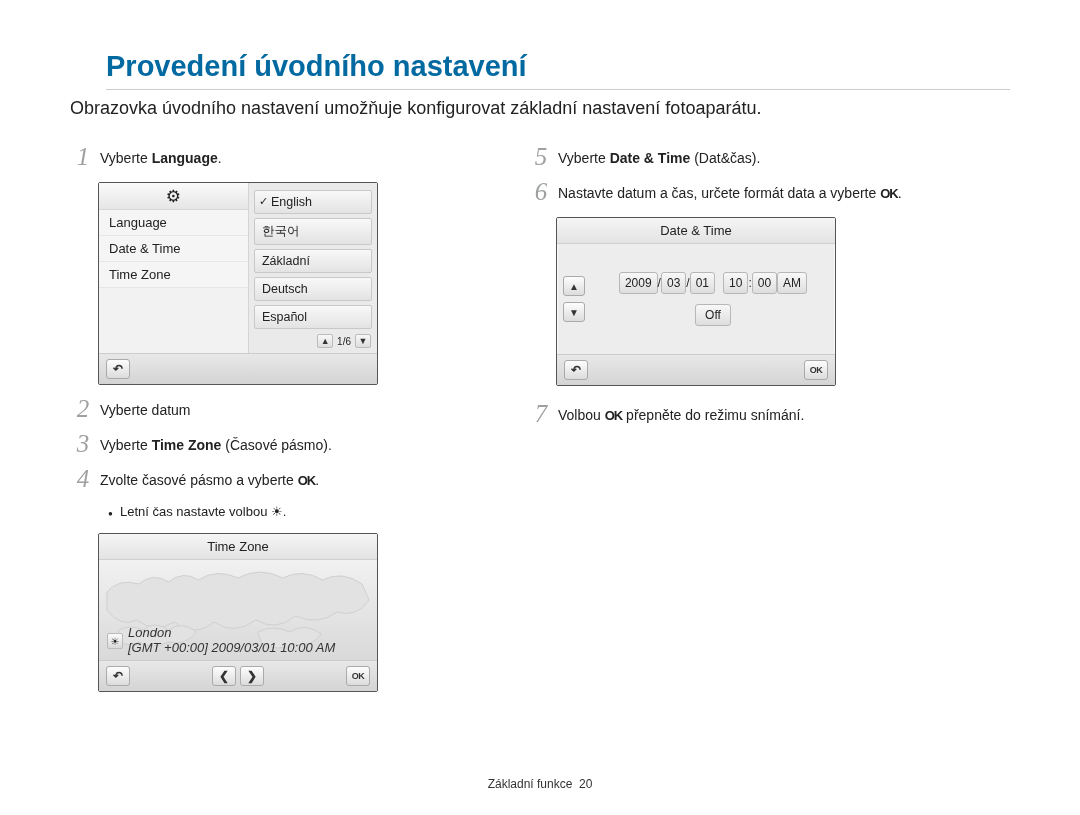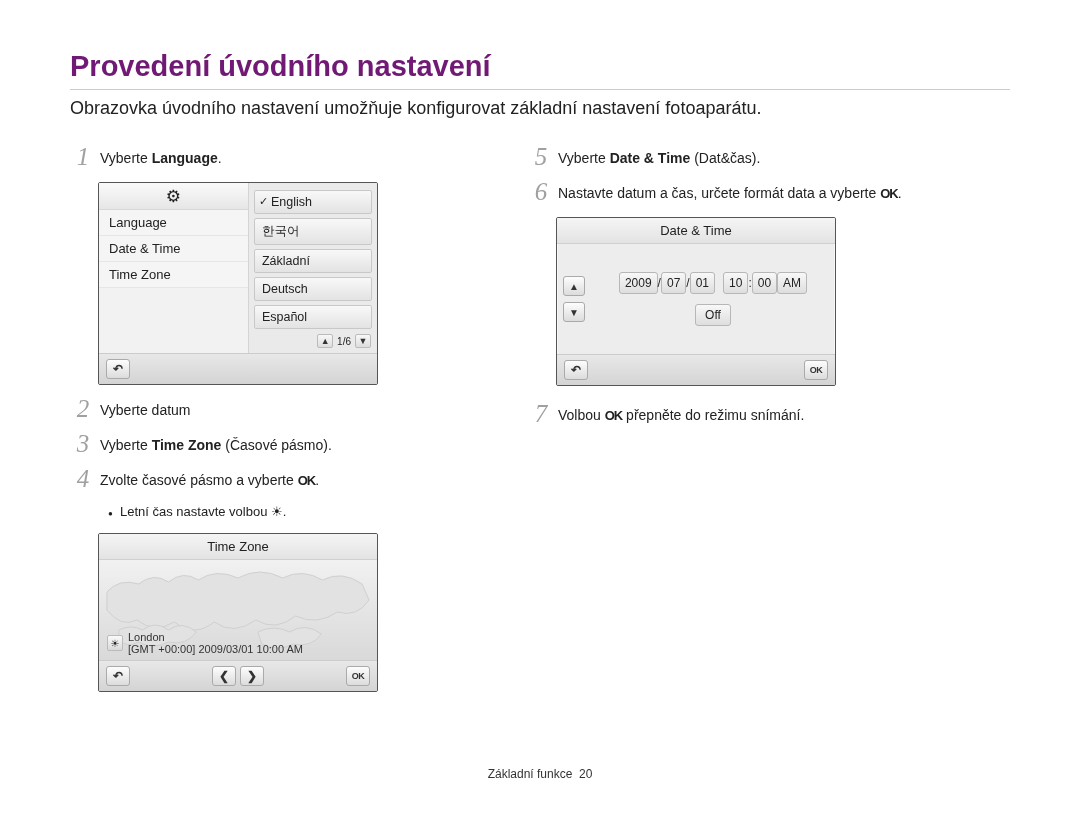--- a/index.html
+++ b/index.html
@@ -10,23 +10,24 @@
     height: 815px;
     position: relative;
     color: #222;
   }
   .page {
     padding: 50px 70px 0 70px;
   }
   .title {
     font-size: 29px;
     font-weight: bold;
-    color: #701a75;
+    color: #0369a1;
     border-bottom: 1px solid #ccc;
     padding-bottom: 6px;
+    margin-left: 36px;
   }
   .subtitle {
     font-size: 18px;
     margin-top: 8px;
     color: #222;
   }
   .columns {
     display: flex;
     margin-top: 28px;
     gap: 28px;
@@ -214,23 +215,24 @@
   .sun-box {
     width: 16px; height: 16px;
     background: linear-gradient(#fafafa,#d9d9d9);
     border: 1px solid #bbb;
     border-radius: 2px;
     display: inline-flex;
     align-items: center; justify-content: center;
     font-size: 10px;
   }
   .map-text {
-    font-size: 11px;
+    font-size: 13px;
     color: #333;
     line-height: 1.15;
+    font-style: italic;
   }
   .tz-footer {
     display: flex;
     justify-content: space-between;
     align-items: center;
     padding: 5px 7px;
     background: linear-gradient(#e8e8e8,#d4d4d4);
     border-top: 1px solid #ccc;
   }
   .arrow-pair {
@@ -287,21 +289,21 @@
   .dt-off { padding: 3px 9px; }
   .dt-footer {
     display: flex;
     justify-content: space-between;
     padding: 5px 7px;
     background: linear-gradient(#e8e8e8,#d4d4d4);
     border-top: 1px solid #ccc;
   }
   .footer-text {
     position: absolute;
-    bottom: 34px;
+    bottom: 24px;
     left: 0; right: 0;
     text-align: center;
     font-size: 12px;
     color: #333;
   }
 </style>
 </head>
 <body>
 
 <div class="page">
@@ -421,21 +423,21 @@
         <div class="panel-header">Date &amp; Time</div>
         <div class="dt-body">
           <div class="dt-updown">
             <span class="updown-btn">▲</span>
             <span class="updown-btn">▼</span>
           </div>
           <div class="dt-main">
             <div class="dt-row">
               <span class="dt-chip wide">2009</span>
               <span>/</span>
-              <span class="dt-chip">07</span>
+              <span class="dt-chip">03</span>
               <span>/</span>
               <span class="dt-chip">01</span>
               <span style="width:8px"></span>
               <span class="dt-chip">10</span>
               <span>:</span>
               <span class="dt-chip">00</span>
               <span class="dt-chip">AM</span>
             </div>
             <div class="dt-row">
               <span class="dt-chip dt-off">Off</span>

